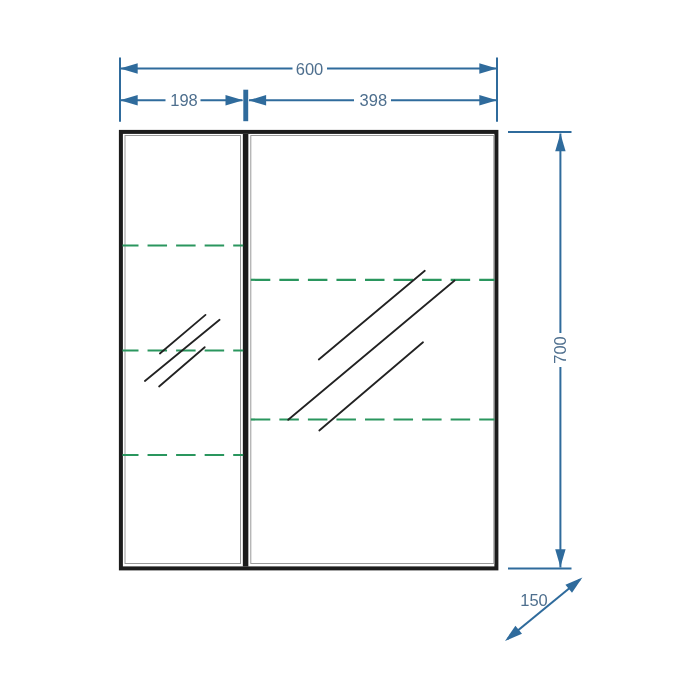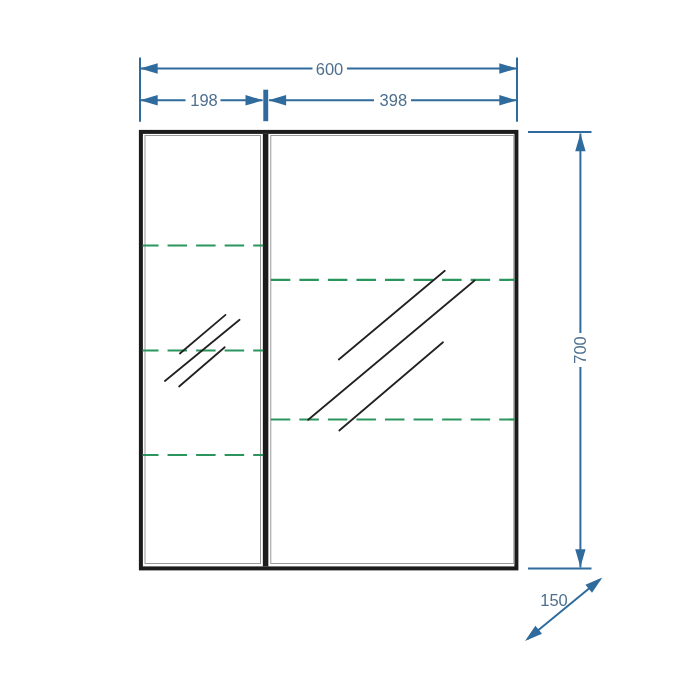--- a/index.html
+++ b/index.html
@@ -1,16 +1,16 @@
 <!DOCTYPE html>
 <html><head>
 <meta charset="utf-8">
 <style>
   html,body{margin:0;padding:0;background:#ffffff;}
-  .wrap{width:570px;height:700px;position:relative;padding-left:20px;}
+  .wrap{width:570px;height:700px;position:relative;}
   text{font-family:"Liberation Sans",sans-serif;font-size:16.5px;fill:#4e6f8e;}
 </style>
 </head>
 <body>
 <div class="wrap">
 <svg width="700" height="700" viewBox="0 0 700 700" xmlns="http://www.w3.org/2000/svg">
   <defs>
     <path id="ah" d="M0,0 L-17.7,-5.2 L-17.7,5.2 Z" fill="#2f6b9c"></path>
   </defs>
   <rect width="700" height="700" fill="#ffffff"></rect>

